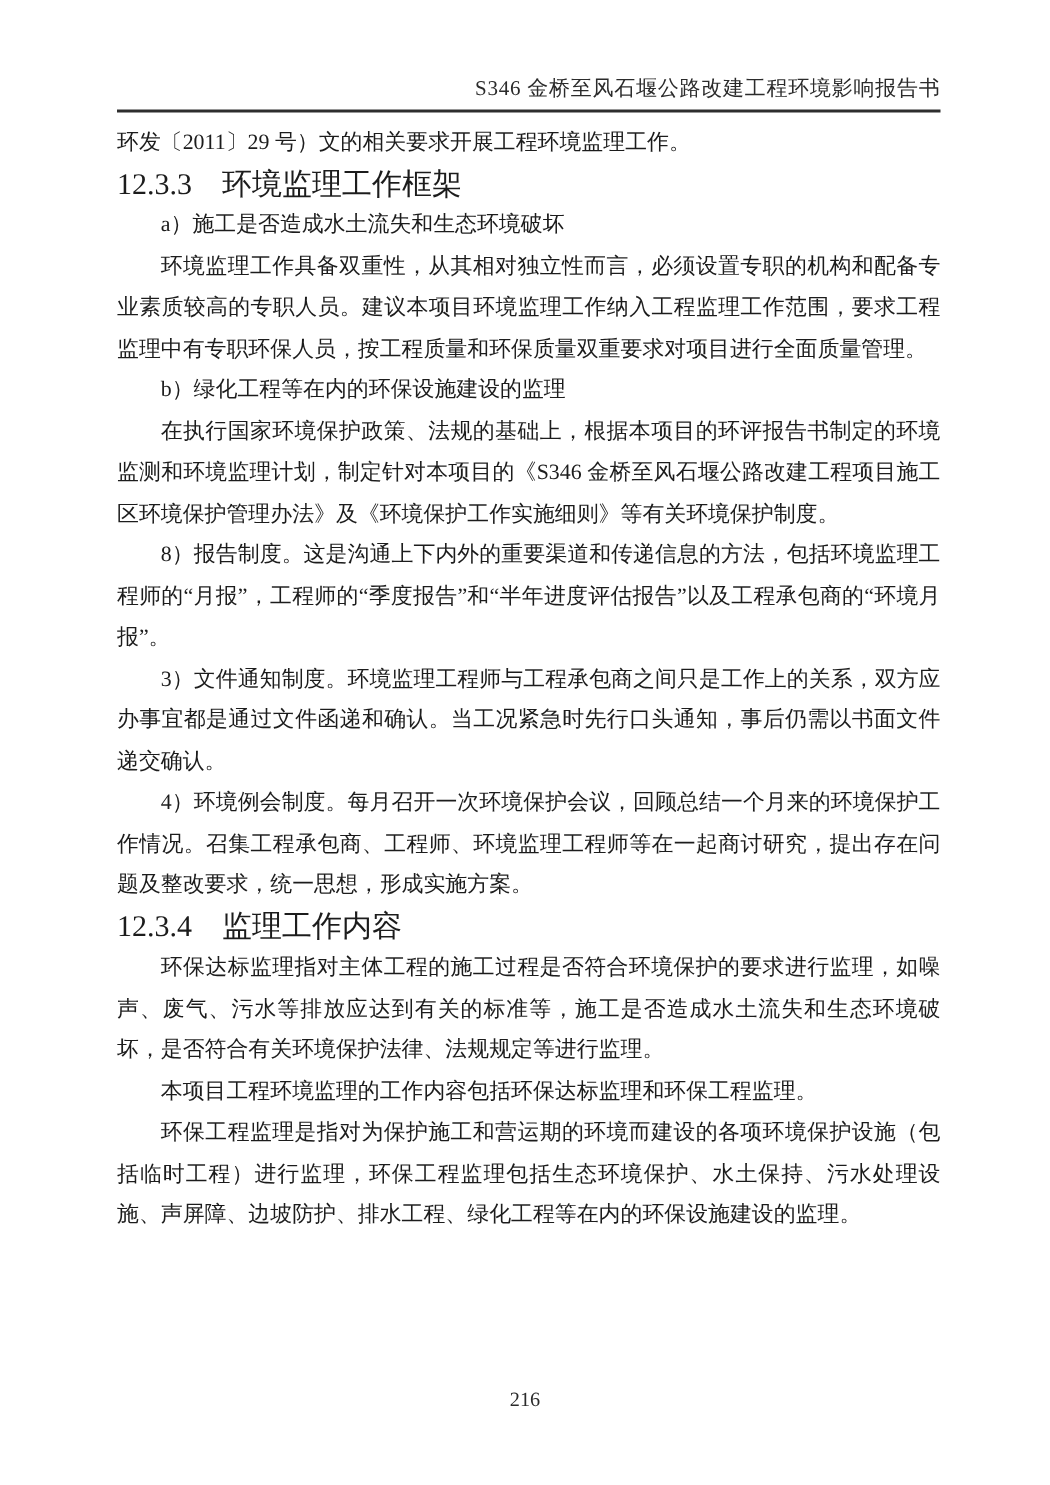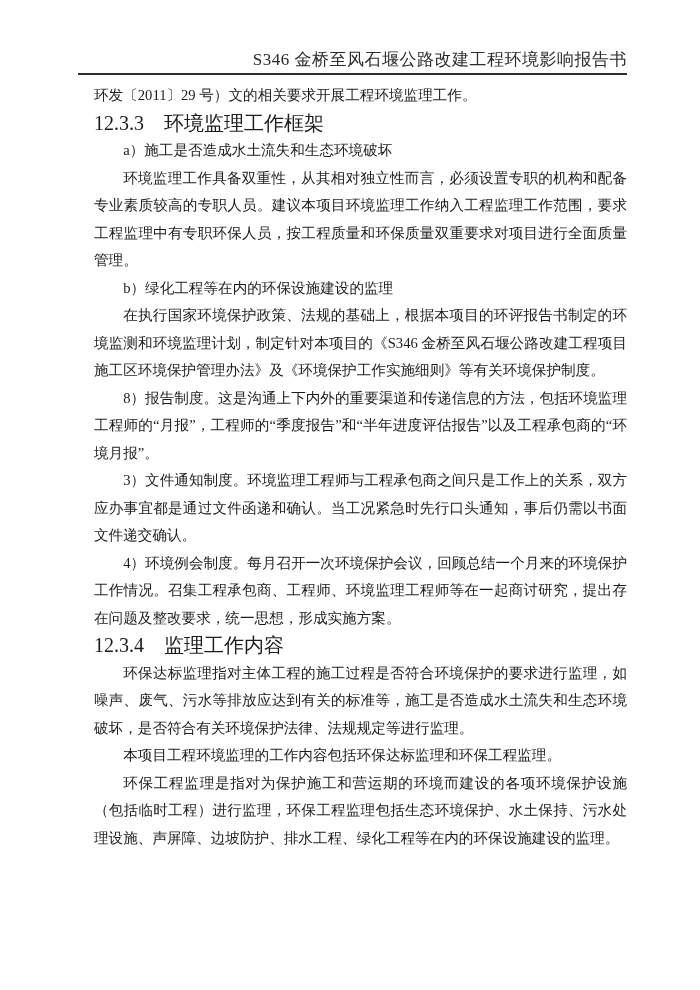--- a/index.html
+++ b/index.html
@@ -18,36 +18,35 @@
   }
   .content {
     position: absolute;
     left: 78px;
     top: 0;
     width: 549px;
   }
   .running-header {
     margin-top: 53px;
     text-align: right;
-    font-size: 17px;
+    font-size: 14px;
     letter-spacing: 0.5px;
     color: #2b2b2b;
     line-height: 14px;
   }
   .header-rule {
     border: none;
     border-top: 2px solid #2e2e2e;
     margin: 6px 0 0 0;
   }
   .body-text {
     margin-top: 7px;
     font-size: 14.6px;
     line-height: 27.5px;
     text-align: justify;
-    margin-left: 16px;
   }
   .body-text p, .body-text h3 {
     margin: 0;
     padding: 0;
     font-weight: normal;
   }
   .para, .sub {
     text-indent: 2em;
   }
   .heading {
@@ -87,13 +86,14 @@
       <p class="para">8）报告制度。这是沟通上下内外的重要渠道和传递信息的方法，包括环境监理工程师的“月报”，工程师的“季度报告”和“半年进度评估报告”以及工程承包商的“环境月报”。</p>
       <p class="para">3）文件通知制度。环境监理工程师与工程承包商之间只是工作上的关系，双方应办事宜都是通过文件函递和确认。当工况紧急时先行口头通知，事后仍需以书面文件递交确认。</p>
       <p class="para">4）环境例会制度。每月召开一次环境保护会议，回顾总结一个月来的环境保护工作情况。召集工程承包商、工程师、环境监理工程师等在一起商讨研究，提出存在问题及整改要求，统一思想，形成实施方案。</p>
       <h3 class="heading">12.3.4　监理工作内容</h3>
       <p class="para">环保达标监理指对主体工程的施工过程是否符合环境保护的要求进行监理，如噪声、废气、污水等排放应达到有关的标准等，施工是否造成水土流失和生态环境破坏，是否符合有关环境保护法律、法规规定等进行监理。</p>
       <p class="para">本项目工程环境监理的工作内容包括环保达标监理和环保工程监理。</p>
       <p class="para">环保工程监理是指对为保护施工和营运期的环境而建设的各项环境保护设施（包括临时工程）进行监理，环保工程监理包括生态环境保护、水土保持、污水处理设施、声屏障、边坡防护、排水工程、绿化工程等在内的环保设施建设的监理。</p>
     </div>
   </div>
 
+  <div class="page-number">216</div>
 </div>
 
 </body></html>

